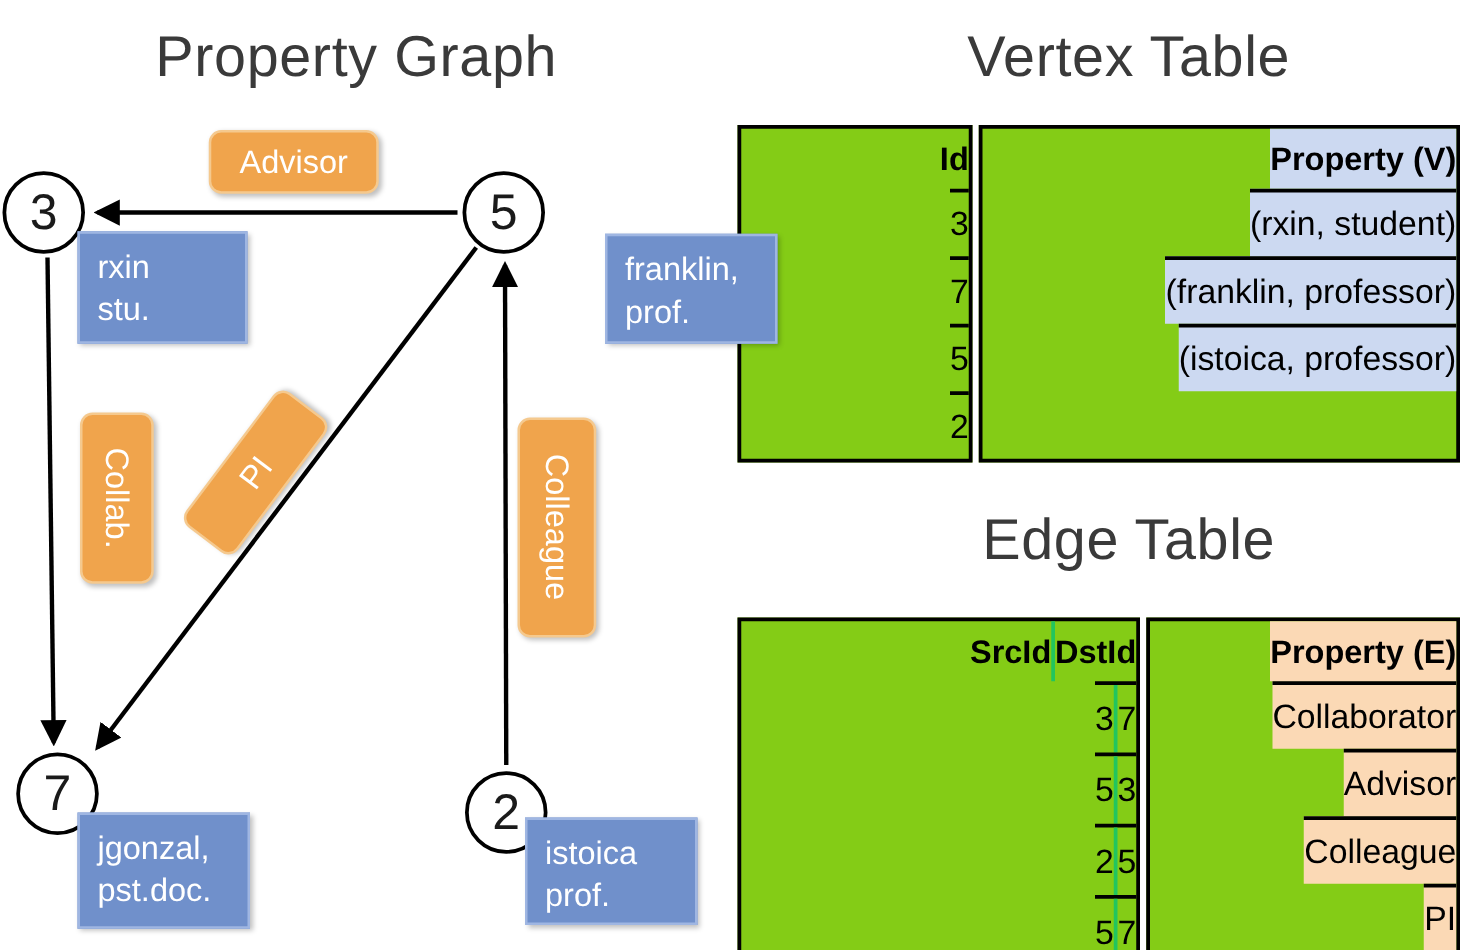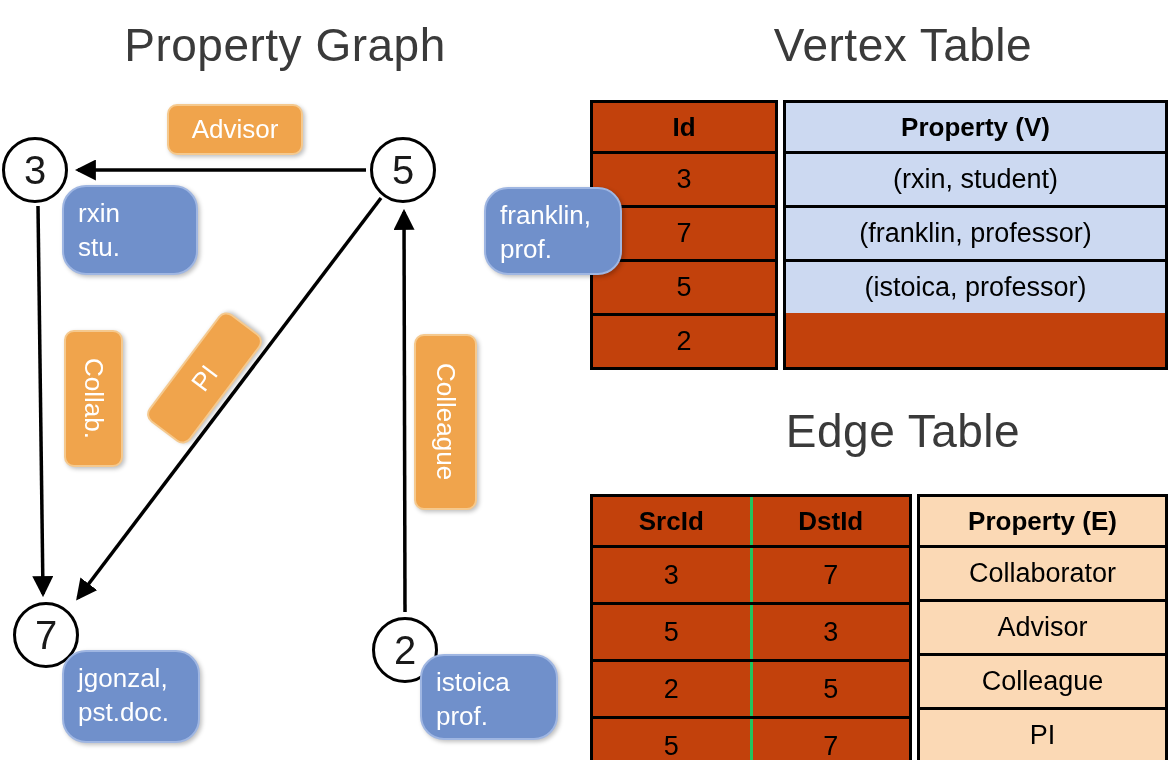--- a/index.html
+++ b/index.html
@@ -34,21 +34,21 @@
     background: #fff;
     display: flex; align-items: center; justify-content: center;
     font-size: 40px; color: #1a1a1a;
     z-index: 2;
   }
 
   .vbox {
     position: absolute;
     background: var(--vertex-box-fill, #7090cb);
     border: 2px solid var(--vertex-box-border, #9fb6e2);
-    border-radius: 24px;
+    border-radius: 0;
     color: #fff;
     font-size: 26px;
     line-height: 1.3;
     padding: 10px 14px;
     box-shadow: 2px 2px 4px rgba(0,0,0,0.25);
     z-index: 3;
   }
   .vbox .line { display: block; }
 
   .ebox {
@@ -63,21 +63,22 @@
     z-index: 3;
   }
   .ebox.vertical { writing-mode: vertical-rl; }
   .ebox.diagonal { transform: rotate(-53deg); }
 
   
   .dtable { position: absolute; display: flex; gap: 5px; }
   .tgroup {
     border: 3px solid #000;
     display: flex; flex-direction: column;
-    background: #c2410c;
+    background: #84cc16;
+    align-items: flex-end;
   }
   .cell {
     height: 54px;
     display: flex; align-items: center; justify-content: center;
     font-size: 27px; color: #000;
     border-top: 3px solid #000;
   }
   .tgroup > .cell:first-child, .tgroup > .row2:first-child { border-top: none; }
   .row2 { display: flex; border-top: 3px solid #000; }
   .row2 .cell { border-top: none; flex: 1; }

